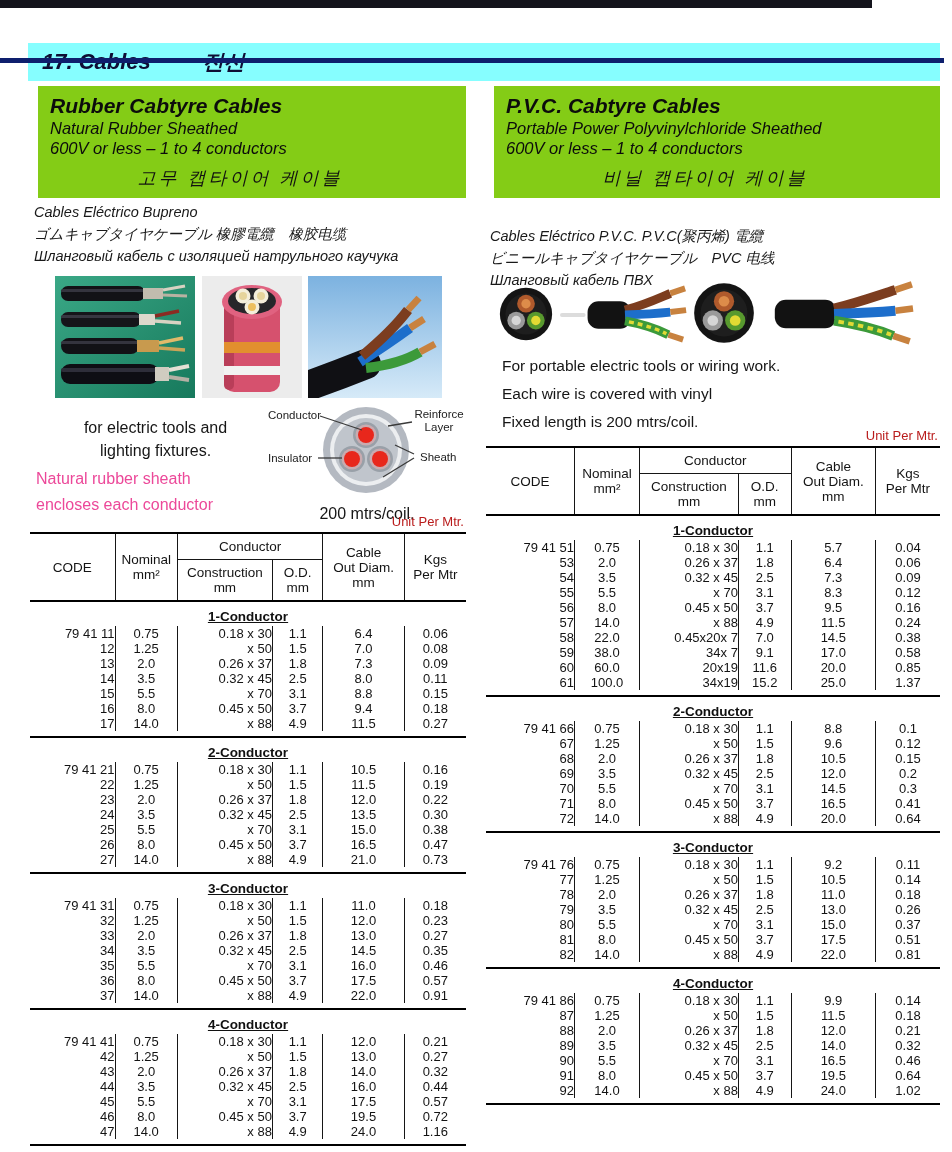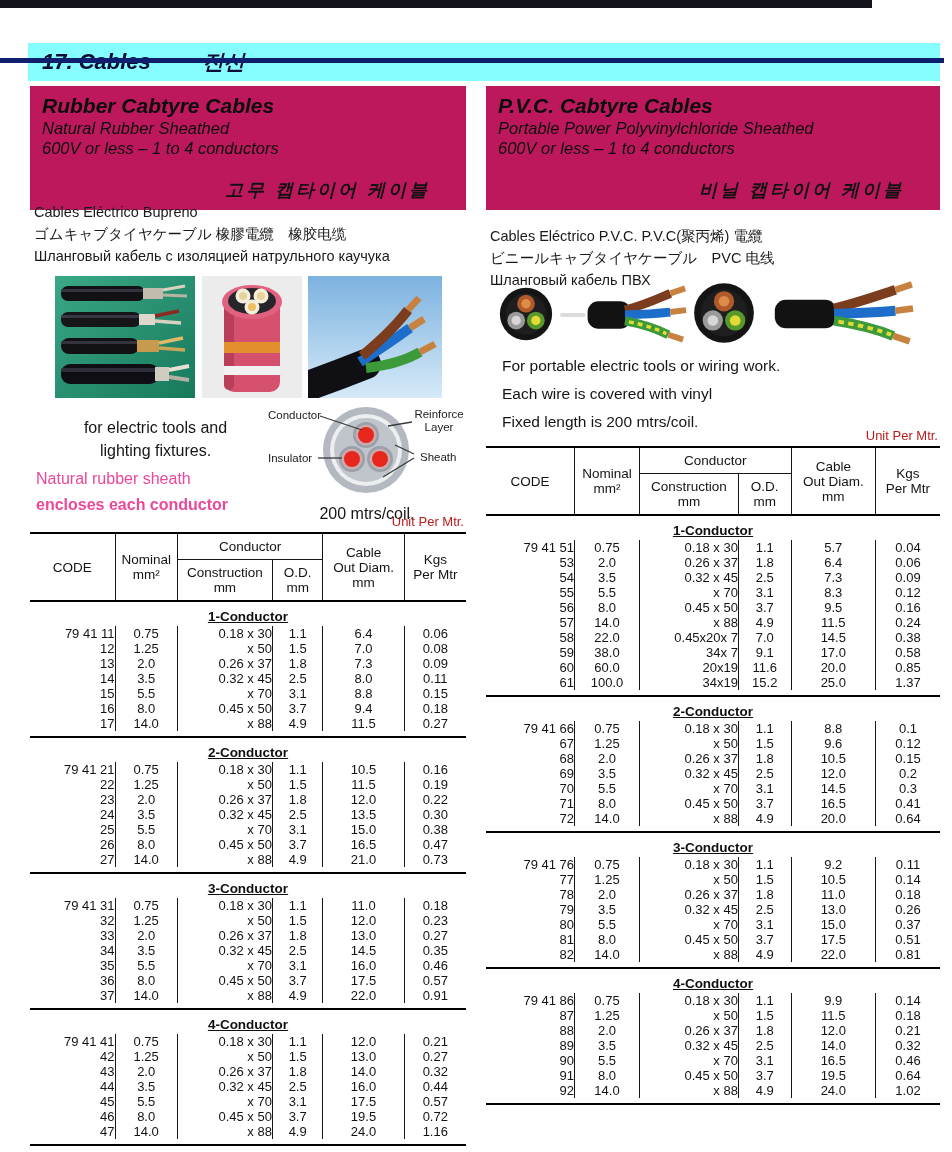--- a/index.html
+++ b/index.html
@@ -12,49 +12,49 @@
               display:flex;align-items:center;padding-left:14px;box-sizing:border-box;}
   .title-en{font-size:22px;font-weight:bold;font-style:italic;color:#0e0e34;}
   .title-ko{font-size:21px;font-weight:bold;font-style:italic;color:#0e0e34;margin-left:52px;}
   .title-underline{position:absolute;left:0;top:58px;width:944px;height:5px;background:#0e1f6d;}
 
   
   .panel{position:absolute;top:84px;}
   .panel-left{left:30px;width:436px;}
   .panel-right{left:486px;width:454px;}
 
-  .banner{position:absolute;left:0;top:2px;right:0;background:#be185d;
+  .banner{position:absolute;left:8px;top:2px;right:0;background:#84cc16;
           padding:7px 10px 8px 12px;box-sizing:border-box;}
   .b-title{font-size:21px;font-weight:bold;font-style:italic;line-height:1.2;color:#0c0c0c;}
   .b-sub{font-size:16.5px;font-weight:normal;font-style:italic;line-height:1.22;color:#0c0c0c;}
-  .b-ko{font-size:18px;font-weight:bold;font-style:italic;text-align:right;
-        padding-right:26px;letter-spacing:3px;margin-top:20px;}
-
-  .intl{position:absolute;left:4px;font-size:14.5px;line-height:1.5;white-space:nowrap;color:#191919;}
+  .b-ko{font-size:18px;font-weight:normal;font-style:italic;text-align:center;
+        padding-right:26px;letter-spacing:3px;margin-top:8px;}
+
+  .intl{position:absolute;left:4px;font-size:14.5px;line-height:1.5;white-space:nowrap;color:#191919;font-style:italic;}
   .panel-left  .intl{top:118px;}
   .panel-right .intl{top:142px;}
 
   
   .photo{position:absolute;top:192px;height:124px;}
   .ph1{left:25px;width:140px;}
   .ph2{left:172px;width:100px;}
   .ph3{left:278px;width:134px;}
 
   
   .rphoto{position:absolute;}
   .rph1{left:12px;top:202px;width:56px;height:56px;}
   .rph2{left:74px;top:200px;width:130px;height:62px;}
   .rph3{left:206px;top:197px;width:64px;height:64px;}
   .rph4{left:274px;top:196px;width:170px;height:68px;}
 
   
   .caption1{position:absolute;top:332px;left:18px;width:215px;text-align:center;
             font-size:16px;line-height:1.45;color:#161616;}
   .caption2{position:absolute;top:382px;left:6px;width:250px;font-size:16px;line-height:1.6;color:#ec4899;}
-  .caption2 .bold{font-weight:bold;}
+  .caption2 .bold{font-weight:normal;}
   .diagram{position:absolute;top:318px;left:238px;width:198px;}
   .diagram .lbl{position:absolute;font-size:11.5px;color:#222;line-height:1.1;}
   .dl-conductor{left:0;top:7px;}
   .dl-insulator{left:0;top:50px;}
   .dl-reinforce{left:144px;top:6px;width:54px;text-align:center;white-space:pre-line;}
   .dl-sheath{left:152px;top:49px;}
   .coil{margin-top:3px;text-align:center;font-size:16px;color:#161616;}
 
   
   .caption-right{position:absolute;top:268px;left:16px;font-size:15.5px;line-height:1.8;color:#161616;}

